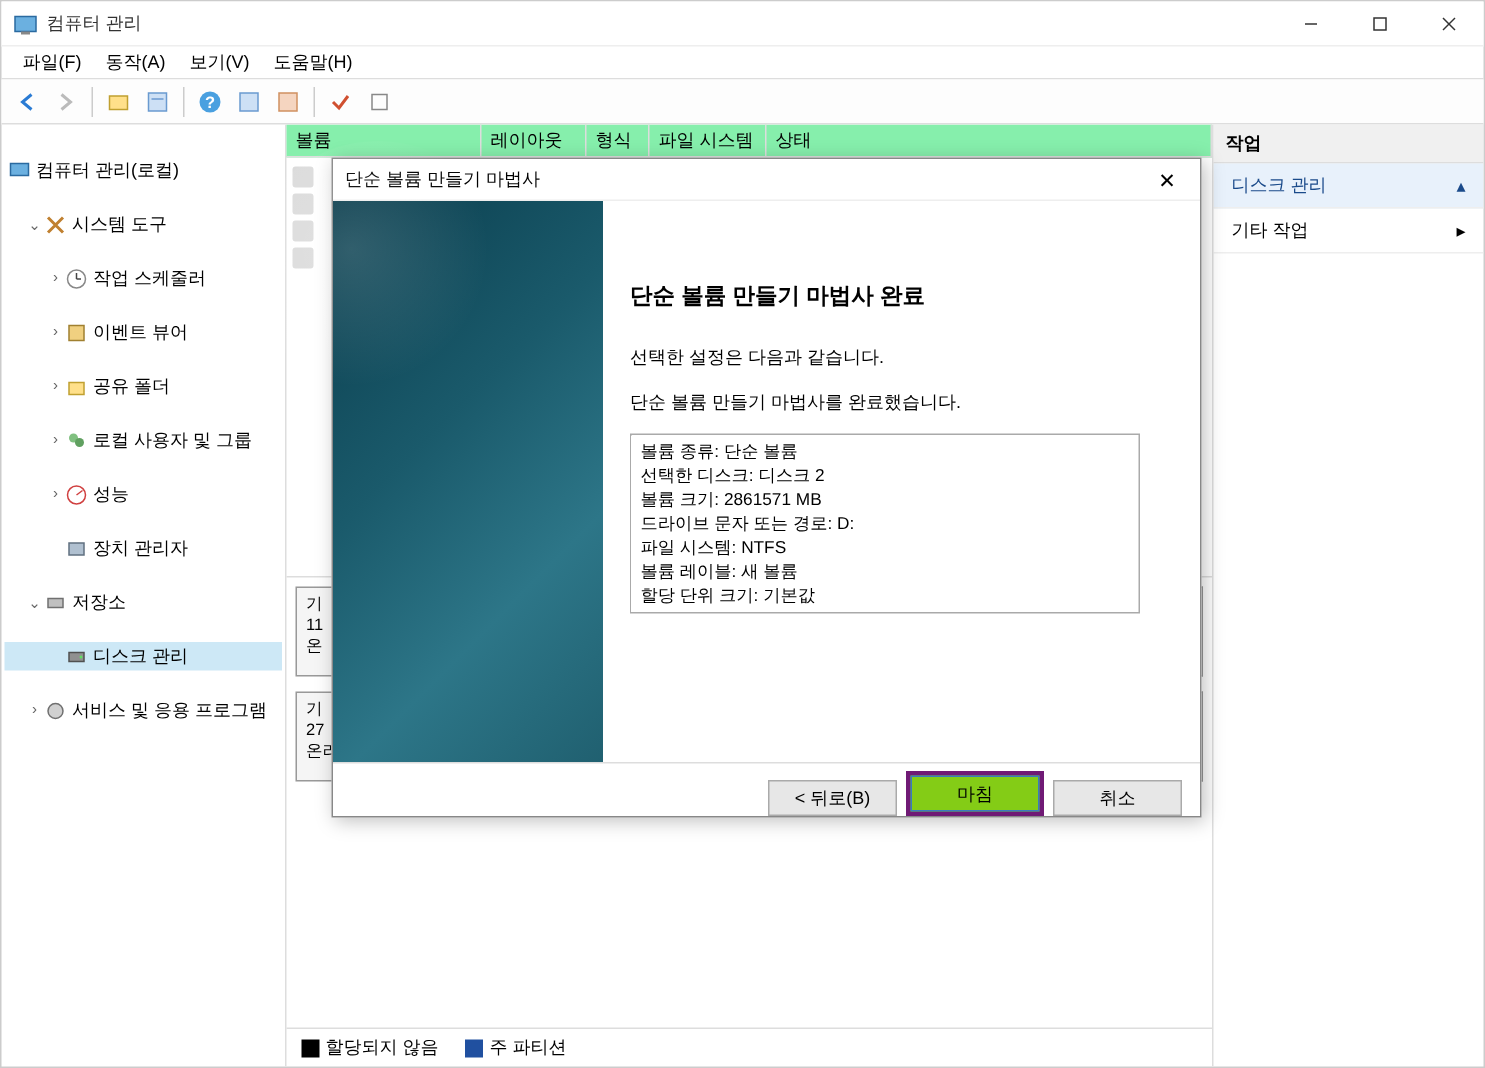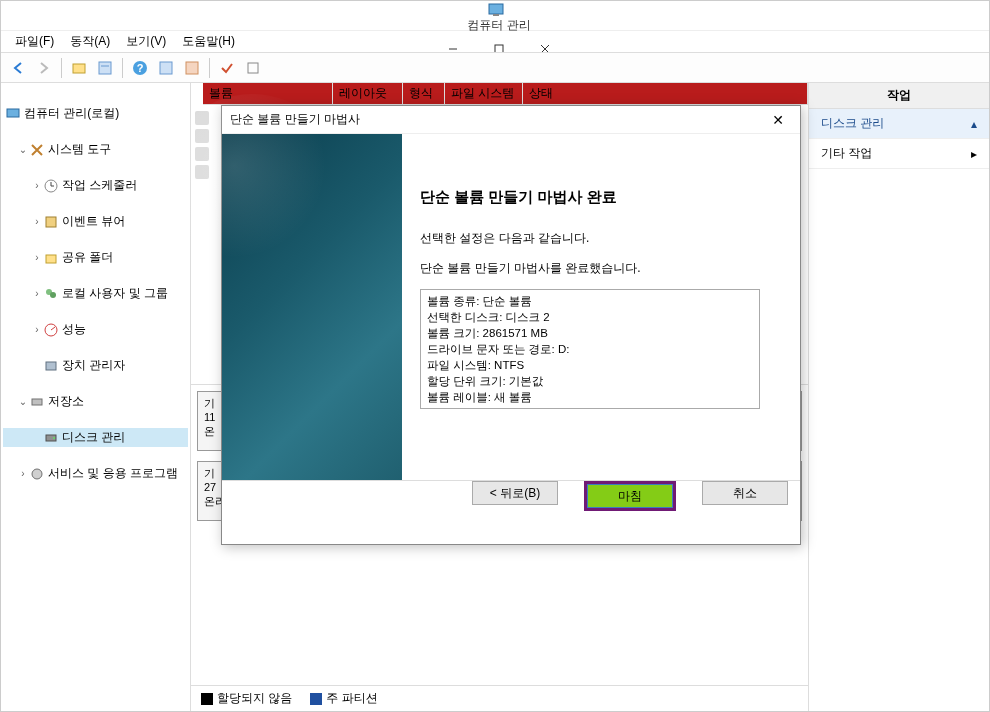--- a/index.html
+++ b/index.html
@@ -1,20 +1,20 @@
 <!DOCTYPE html>
 <html><head>
 <meta charset="utf-8">
 <style>
 * { box-sizing: border-box; margin: 0; padding: 0; }
 body { font-family: "Malgun Gothic", "Segoe UI", sans-serif; font-size: 12px; background: #fff; color: #000; width: 990px; height: 712px; overflow: hidden; }
 
 .window { width: 990px; height: 712px; border: 1px solid #ccc; background: #fff; display: flex; flex-direction: column; }
 
-.titlebar { height: 30px; display: flex; align-items: center; padding: 0 0 0 8px; background: #fff; border-bottom: 1px solid #eee; flex-direction: column; }
+.titlebar { height: 30px; display: flex; align-items: center; padding: 0 0 0 8px; background: #fff; border-bottom: 1px solid #eee; }
 .titlebar .icon-app { width: 16px; height: 16px; margin-right: 6px; }
 .titlebar .title { flex: 1; font-size: 12px; color: #333; }
 .titlebar .ctrls { display: flex; }
 .titlebar .ctrls div { width: 46px; height: 30px; display: flex; align-items: center; justify-content: center; color: #555; }
 
 .menubar { height: 22px; display: flex; padding: 0 6px; border-bottom: 1px solid #ddd; font-size: 12px; }
 .menubar span { padding: 2px 8px; }
 
 .toolbar { height: 30px; display: flex; align-items: center; padding: 0 6px; gap: 4px; border-bottom: 1px solid #ddd; background: #fdfdfd; }
 .toolbar .tool { width: 22px; height: 22px; display: flex; align-items: center; justify-content: center; border: 1px solid transparent; }
@@ -23,52 +23,52 @@
 .main { flex: 1; display: flex; overflow: hidden; }
 .tree { width: 190px; border-right: 1px solid #ddd; padding: 4px 2px; overflow: auto; font-size: 12px; }
 .tree-item { display: flex; align-items: center; padding: 1px 2px; white-space: nowrap; margin-top: 17px; }
 .tree-item .tw { width: 12px; text-align: center; color: #666; font-size: 10px; }
 .tree-item .ic { width: 16px; height: 16px; margin-right: 3px; display: inline-flex; align-items: center; justify-content: center; }
 .tree .d1 { padding-left: 14px; }
 .tree .d2 { padding-left: 28px; }
 .tree-item.sel { background: #cde8f6; }
 
 .center { flex: 1; display: flex; flex-direction: column; border-right: 1px solid #ddd; position: relative; }
-.grid-head { height: 22px; display: flex; border-bottom: 1px solid #ddd; background: #b91c1c; font-size: 12px; margin-left: 12px; }
+.grid-head { height: 22px; display: flex; border-bottom: 1px solid #ddd; background: #86efac; font-size: 12px; }
 .grid-head .col { border-right: 1px solid #ddd; padding: 2px 6px; }
 .grid-body { height: 280px; border-bottom: 1px solid #ddd; position: relative; }
 .grid-body .row-blur { position: absolute; left: 4px; width: 14px; height: 14px; background: #888; border-radius: 2px; opacity: 0.3; }
 
 .disk-area { flex: 1; overflow: auto; padding: 6px; }
 .disk-block { display: flex; margin-bottom: 10px; height: 60px; }
 .disk-label { width: 120px; border: 1px solid #999; background: #f5f5f5; padding: 4px 6px; font-size: 11px; line-height: 14px; }
 .disk-part { flex: 1; border: 1px solid #999; border-left: none; padding: 4px 6px; font-size: 11px; position: relative; }
 .disk-part::before { content:''; position:absolute; left:0; top:0; bottom:0; width:4px; background: repeating-linear-gradient(45deg,#888,#888 3px,#ccc 3px,#ccc 6px);}
 
 .legend { height: 26px; border-top: 1px solid #ddd; display: flex; align-items: center; padding: 0 10px; gap: 18px; font-size: 12px; }
 .legend .sw { width: 12px; height: 12px; display:inline-block; margin-right: 4px; vertical-align: middle; }
 
 .actions { width: 180px; display: flex; flex-direction: column; }
-.actions-head { background: #f0f0f0; border-bottom: 1px solid #ddd; padding: 4px 8px; font-weight: bold; font-size: 12px; text-align: center; }
+.actions-head { background: #f0f0f0; border-bottom: 1px solid #ddd; padding: 4px 8px; font-weight: bold; font-size: 12px; }
 .actions .item { padding: 6px 12px; display: flex; justify-content: space-between; align-items: center; border-bottom: 1px solid #eee; font-size: 12px; }
 .actions .item.hl { background: #e8f1fb; color: #1a4a8a; }
 
 
 .wizard { position: absolute; left: 221px; top: 105px; width: 580px; height: 440px; background: #fff; border: 1px solid #888; box-shadow: 2px 2px 12px rgba(0,0,0,0.25); display: flex; flex-direction: column; }
 .wiz-title { height: 28px; display: flex; align-items: center; padding: 0 8px; font-size: 12px; border-bottom: 1px solid #eee; }
 .wiz-title .t { flex: 1; }
 .wiz-title .x { width: 28px; text-align: center; font-size: 14px; }
 .wiz-body { flex: 1; display: flex; }
 .wiz-side { width: 180px; background: linear-gradient(135deg, #0a3d4d 0%, #1a5a6b 40%, #2d7688 70%, #206070 100%); position: relative; }
 .wiz-side::after { content:''; position:absolute; top:-40px; left:-60px; width:180px; height:180px; border-radius:50%; background: radial-gradient(circle at 40% 40%, rgba(255,255,255,0.15), rgba(255,255,255,0) 60%); }
 .wiz-content { flex: 1; padding: 14px 18px; font-size: 12px; }
 .wiz-content h1 { font-size: 15px; font-weight: bold; margin-bottom: 22px; margin-top: 40px; }
 .wiz-content p { margin-bottom: 12px; line-height: 18px; }
 .wiz-list { border: 1px solid #aaa; width: 340px; height: 120px; padding: 3px 6px; font-size: 11.5px; line-height: 16px; overflow-y: scroll; background: #fff; margin-bottom: 10px; }
-.wiz-btns { height: 64px; border-top: 1px solid #ddd; display: flex; align-items: flex-start; justify-content: flex-end; padding: 0 12px; gap: 26px; }
+.wiz-btns { height: 36px; border-top: 1px solid #ddd; display: flex; align-items: flex-end; justify-content: flex-end; padding: 0 12px; gap: 6px; }
 .wiz-btns button { width: 86px; height: 24px; font-size: 12px; background: #e7e7e7; border: 1px solid #aaa; }
 .wiz-btns button.primary { border: 3px solid #701a75; outline: 1px solid #3a7bbf; outline-offset: -4px; background: #84cc16; height: 30px; width: 92px; }
 
 svg { display: block; }
 </style>
 </head>
 <body>
 
 <div class="window">
 
@@ -334,22 +334,22 @@
     <div class="wiz-content">
       <h1>단순 볼륨 만들기 마법사 완료</h1>
       <p>선택한 설정은 다음과 같습니다.</p>
       <p>단순 볼륨 만들기 마법사를 완료했습니다.</p>
       <div class="wiz-list">
         <div>볼륨 종류: 단순 볼륨</div>
         <div>선택한 디스크: 디스크 2</div>
         <div>볼륨 크기: 2861571 MB</div>
         <div>드라이브 문자 또는 경로: D:</div>
         <div>파일 시스템: NTFS</div>
+        <div>볼륨 레이블: 새 볼륨</div>
         <div>할당 단위 크기: 기본값</div>
-        <div>볼륨 레이블: 새 볼륨</div>
         <div>빠른 포맷: 예</div>
       </div>
     </div>
   </div>
   <div class="wiz-btns">
     <button>&lt; 뒤로(B)</button>
     <button class="primary">마침</button>
     <button>취소</button>
   </div>
 </div>

